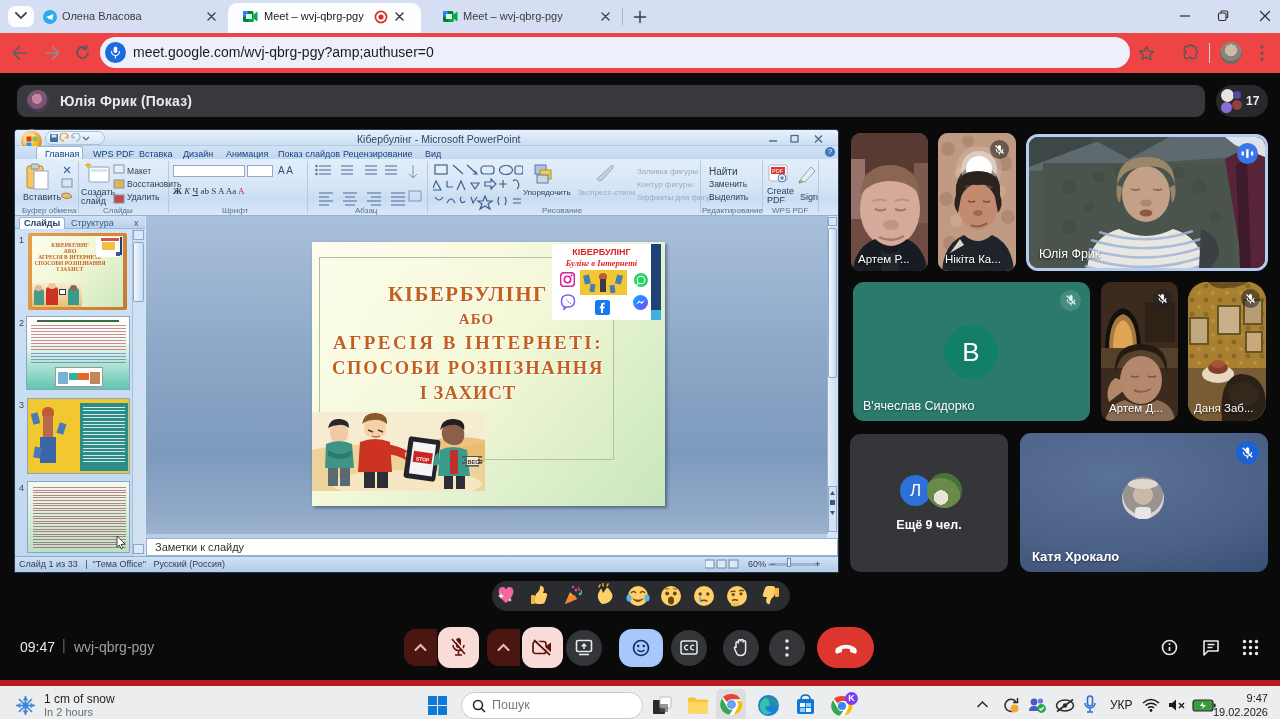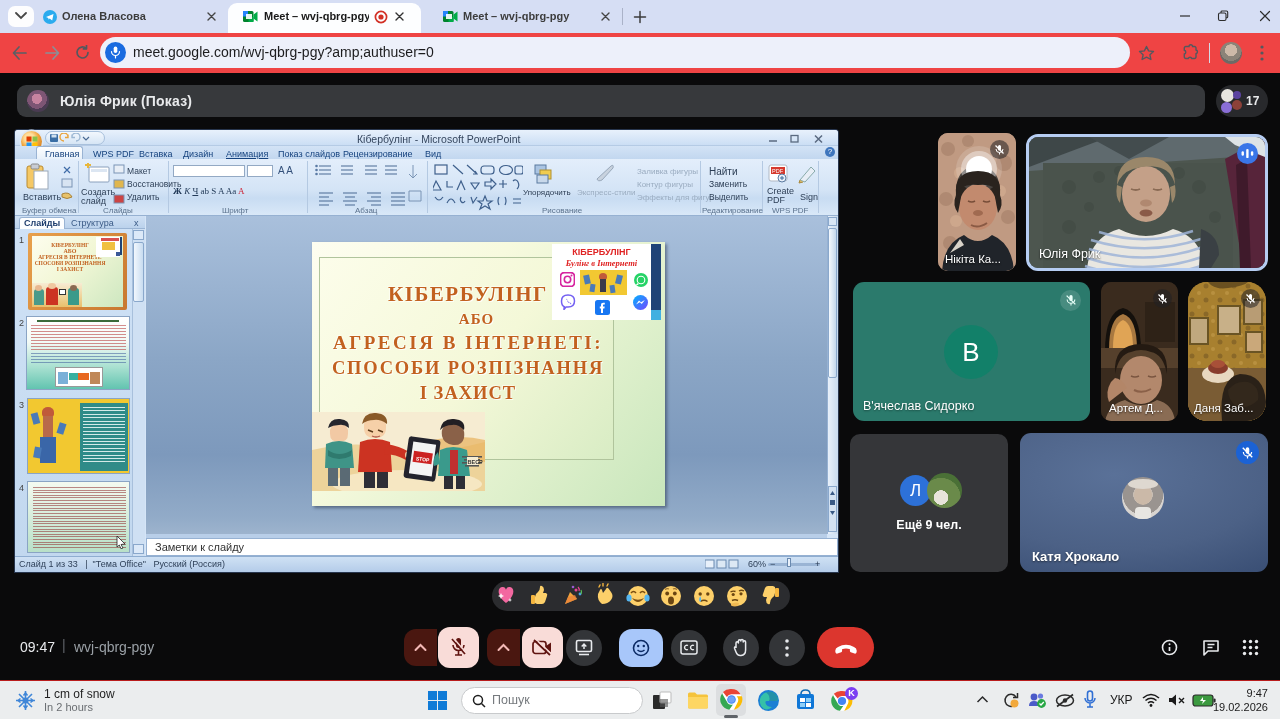--- a/index.html
+++ b/index.html
@@ -1,19 +1,19 @@
 <!DOCTYPE html>
 <html><head>
 <meta charset="utf-8">
 <style>
   * { margin:0; padding:0; box-sizing:border-box; }
   html,body { width:1280px; height:719px; overflow:hidden; background:#0a0a0b; font-family:"Liberation Sans",sans-serif; }
   .abs { position:absolute; }
   #page { position:relative; width:1280px; height:719px; }
-  .tabtxt { font-size:11px; color:#3c3c3c; white-space:nowrap; overflow:hidden;font-weight:bold; }
+  .tabtxt { font-size:11px; color:#3c3c3c; white-space:nowrap; overflow:hidden; }
 </style>
 </head>
 <body>
 <div id="page">
 
 <div class="abs" style="left:0;top:0;width:1280px;height:33px;background:#d6def4;">
 
   <div class="abs" style="left:8px;top:6px;width:26px;height:21px;background:#fdfdfe;border-radius:7px;"></div>
   <svg class="abs" style="left:15px;top:12px;" width="12" height="8" viewBox="0 0 12 8">
         <path d="M1 1 L6 6 L11 1" stroke="#474747" stroke-width="1.8" fill="none" stroke-linecap="round"></path>
@@ -145,21 +145,21 @@
         <rect x="24" y="1.5" width="7" height="6.5" fill="none" stroke="#5a6a80" stroke-width="1.3"></rect>
         <path d="M48 1.5 L55 8.5 M55 1.5 L48 8.5" stroke="#5a6a80" stroke-width="1.5"></path>
       </svg>
 
   <div class="abs" style="left:0;top:16px;width:823px;height:13px;background:linear-gradient(#d3e3f6,#c2d7ef);"></div>
   <div class="abs" style="left:21px;top:16px;width:47px;height:13px;background:linear-gradient(#fdfeff,#e8f1fa);border:1px solid #9ab4d4;border-bottom:none;border-radius:3px 3px 0 0;"></div>
   <div class="abs" style="font-size:9px;color:#15427e;top:19px;left:30px;">Главная</div>
   <div class="abs" style="font-size:9px;color:#15427e;top:19px;left:78px;">WPS PDF</div>
   <div class="abs" style="font-size:9px;color:#15427e;top:19px;left:124px;">Вставка</div>
   <div class="abs" style="font-size:9px;color:#15427e;top:19px;left:168px;">Дизайн</div>
-  <div class="abs" style="font-size:9px;color:#15427e;top:19px;left:211px;text-decoration:underline;">Анимация</div>
+  <div class="abs" style="font-size:9px;color:#15427e;top:19px;left:211px;">Анимация</div>
   <div class="abs" style="font-size:9px;color:#15427e;top:19px;left:263px;">Показ слайдов</div>
   <div class="abs" style="font-size:9px;color:#15427e;top:19px;left:328px;">Рецензирование</div>
   <div class="abs" style="font-size:9px;color:#15427e;top:19px;left:410px;">Вид</div>
   <div class="abs" style="right:3px;top:17px;width:10px;height:10px;border-radius:50%;background:#3f76bd;color:#fff;font-size:8px;text-align:center;line-height:10px;">?</div>
 
   <div class="abs" style="left:0;top:29px;width:823px;height:57px;background:linear-gradient(#e3eefb 0%,#d4e4f6 55%,#c8dcf2 70%,#d9e8f8 100%);border-bottom:1px solid #96b1d2;"></div>
 
   <div class="abs" style="left:63px;top:31px;width:1px;height:52px;background:#b4c9e2;"></div>
   <div class="abs" style="left:153px;top:31px;width:1px;height:52px;background:#b4c9e2;"></div>
   <div class="abs" style="left:292px;top:31px;width:1px;height:52px;background:#b4c9e2;"></div>
@@ -479,20 +479,37 @@
         <rect x="12" y="1" width="9" height="8" fill="#dce8f4" stroke="#6a8ab0"></rect>
         <rect x="24" y="1" width="9" height="8" fill="#dce8f4" stroke="#6a8ab0"></rect>
       </svg>
   <div class="abs" style="left:733px;top:429px;font-size:9px;color:#2d3f57;">60%</div>
   <div class="abs" style="left:753px;top:433px;width:52px;height:3px;background:#9ab4d4;border-radius:2px;"></div>
   <div class="abs" style="left:755px;top:429px;font-size:9px;color:#2d3f57;">−</div>
   <div class="abs" style="left:772px;top:428px;width:4px;height:9px;background:#e8f0fa;border:1px solid #6a8ab0;"></div>
   <div class="abs" style="left:800px;top:429px;font-size:9px;color:#2d3f57;">+</div>
 </div>
 
+<div class="abs" style="left:851px;top:133px;width:77px;height:138px;border-radius:10px;overflow:hidden;background:#6b4a40;">
+  <svg width="77" height="138" viewBox="0 0 77 138">
+    <rect width="77" height="138" fill="#6e4c42"></rect>
+    <rect y="0" width="77" height="40" fill="#583a32"></rect>
+    <rect x="0" y="26" width="14" height="60" fill="#96736a"></rect>
+    <rect x="63" y="30" width="14" height="60" fill="#7d5a50"></rect>
+    <ellipse cx="39" cy="76" rx="30" ry="38" fill="#d6aa9a"></ellipse>
+    <path d="M9 62 Q12 32 39 32 Q66 32 69 62 Q58 48 39 48 Q20 48 9 62" fill="#8a6550"></path>
+    <path d="M24 76 Q30 79 35 76 M44 76 Q50 79 55 76" stroke="#a1766a" stroke-width="2" fill="none"></path>
+    <path d="M22 68 Q29 65 35 68 M44 68 Q51 65 58 68" stroke="#b98f7e" stroke-width="2" fill="none"></path>
+    <ellipse cx="40" cy="92" rx="8" ry="5" fill="#c09384"></ellipse>
+    <path d="M28 104 Q40 110 53 103" stroke="#a87868" stroke-width="2.5" fill="none"></path>
+    <path d="M2 138 Q4 114 24 106 Q40 120 56 106 Q74 114 76 138 Z" fill="#181c22"></path>
+    <path d="M30 118 Q39 124 49 117 L48 138 H31 Z" fill="#23282f"></path>
+  </svg>
+  <div class="abs" style="left:7px;bottom:6px;font-size:11.5px;color:#fff;text-shadow:0 1px 2px rgba(0,0,0,.7);">Артем Р...</div>
+</div>
 
 <div class="abs" style="left:938px;top:133px;width:78px;height:138px;border-radius:10px;overflow:hidden;background:#b5917c;">
   <svg width="78" height="138" viewBox="0 0 78 138">
     <rect width="78" height="138" fill="#c09a82"></rect>
     <g fill="#ad8870" opacity=".9">
           <circle cx="10" cy="16" r="7"></circle>
           <circle cx="66" cy="30" r="8"></circle>
           <circle cx="8" cy="66" r="7"></circle>
           <circle cx="70" cy="84" r="7"></circle>
           <circle cx="12" cy="110" r="7"></circle>
@@ -811,21 +828,21 @@
         <circle cx="14.5" cy="2.5" r="1.7"></circle>
         <circle cx="2.5" cy="8.5" r="1.7"></circle>
         <circle cx="8.5" cy="8.5" r="1.7"></circle>
         <circle cx="14.5" cy="8.5" r="1.7"></circle>
         <circle cx="2.5" cy="14.5" r="1.7"></circle>
         <circle cx="8.5" cy="14.5" r="1.7"></circle>
         <circle cx="14.5" cy="14.5" r="1.7"></circle>
       </g>
     </svg>
 
-<div class="abs" style="left:0;top:680px;width:1280px;height:39px;background:#ebedee;border-top:1px solid #b91c1c;">
+<div class="abs" style="left:0;top:680px;width:1280px;height:39px;background:#ebedee;border-top:6px solid #b91c1c;">
 
   <svg class="abs" style="left:14px;top:8px;" width="23" height="23" viewBox="0 0 23 23">
         <g stroke="#3f86d8" stroke-width="1.6" fill="none">
           <path d="M11.5 2 V21 M2 11.5 H21 M5 5 L18 18 M18 5 L5 18"></path>
           <path d="M11.5 4 L9.5 6.5 M11.5 4 L13.5 6.5 M11.5 19 L9.5 16.5 M11.5 19 L13.5 16.5 M4 11.5 L6.5 9.5 M4 11.5 L6.5 13.5 M19 11.5 L16.5 9.5 M19 11.5 L16.5 13.5"></path>
         </g>
         <circle cx="11.5" cy="11.5" r="3" fill="#3f86d8"></circle>
       </svg>
   <div class="abs" style="left:44px;top:6px;font-size:12px;color:#1f1f1f;">1 cm of snow</div>
   <div class="abs" style="left:44px;top:20px;font-size:11px;color:#6a6e72;">In 2 hours</div>

